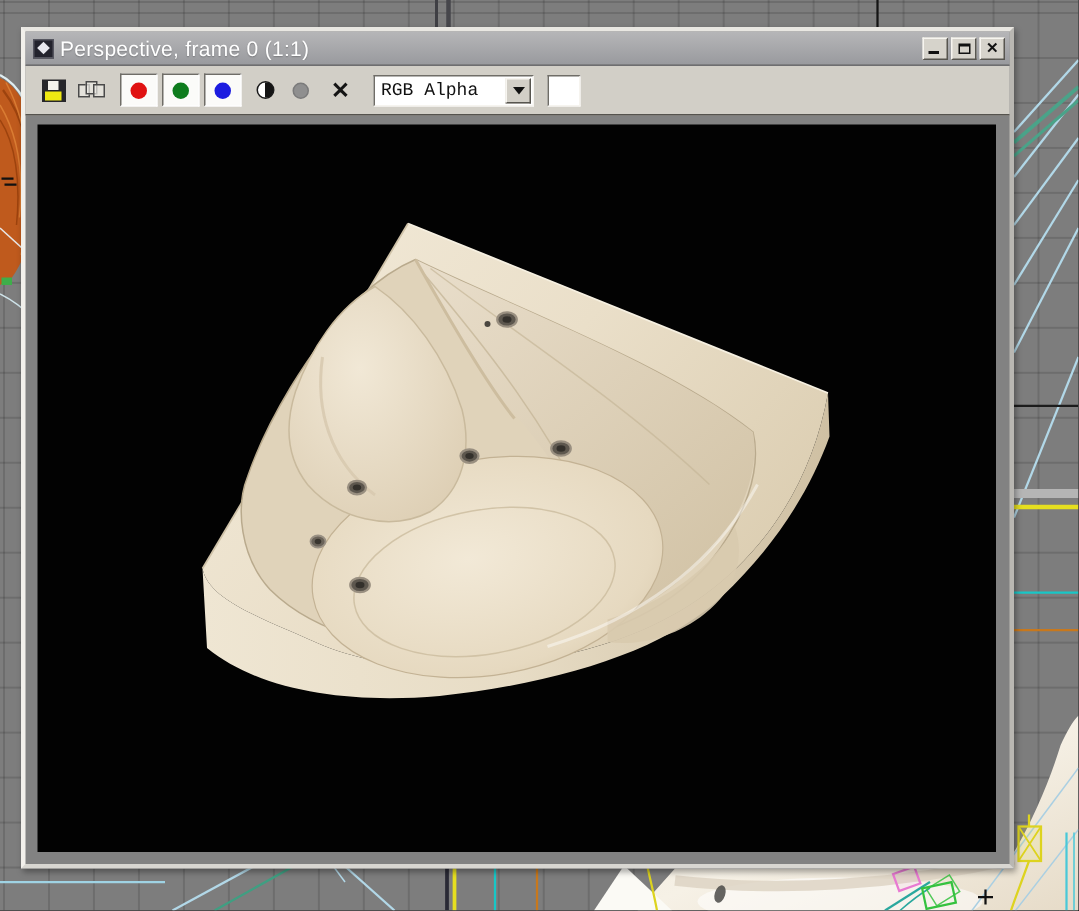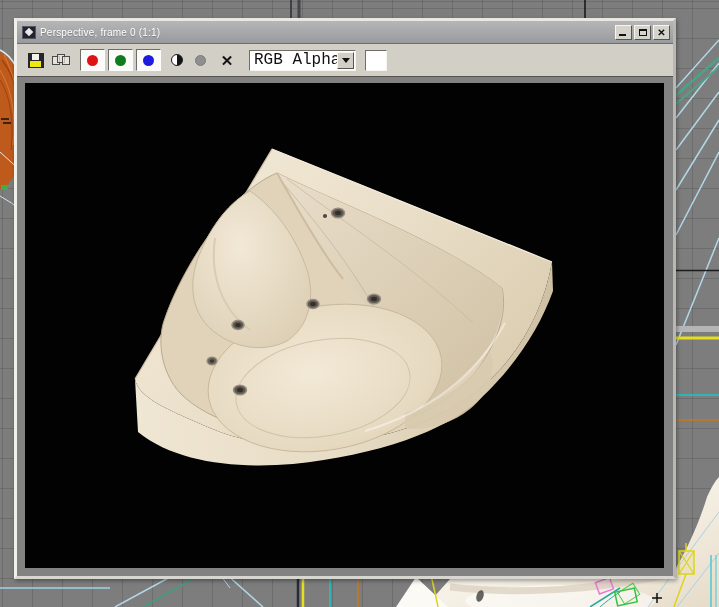--- a/index.html
+++ b/index.html
@@ -33,21 +33,21 @@
   }
   .app-icon {
     width:14px; height:13px; background:#23232d; margin-right:4px;
     position:relative; flex:0 0 auto; border:1px solid #55555f;
   }
   .app-icon::before {
     content:""; position:absolute; left:3px; top:2px; width:6px; height:6px;
     background:#e8e8ee; transform:rotate(45deg);
   }
   .title-text {
-    color:#ffffff; font-size:10px; letter-spacing:.2px; flex:1 1 auto;
+    color:#ffffff; font-size:14px; letter-spacing:.2px; flex:1 1 auto;
     white-space:nowrap; overflow:hidden; text-shadow:0 1px 1px rgba(0,0,0,.25);
   }
   .win-btns { display:flex; gap:2px; }
   .win-btn {
     width:17px; height:15px; background:#d6d3cb; position:relative;
     border:1px solid; border-color:#f7f5f0 #57554f #57554f #f7f5f0;
     display:flex; align-items:center; justify-content:center;
     font-size:10px; font-weight:bold; color:#111; cursor:default;
   }
   .win-btn .min-bar { position:absolute; left:3px; bottom:3px; width:7px; height:2px; background:#111; }
@@ -79,21 +79,21 @@
     background:linear-gradient(90deg, #ffffff 0 50%, #141414 50% 100%);
   }
   .alpha-dot { width:11px; height:11px; border-radius:50%; background:#8f8f8f; border:1px solid #7b7b7b; }
   .clear-x { font-size:15px; font-weight:bold; color:#141414; line-height:1; }
   .dropdown {
     margin-left:12px; width:107px; height:21px; background:#ffffff;
     border:1px solid; border-color:#6f6d67 #f6f4ef #f6f4ef #6f6d67;
     display:flex; align-items:center;
   }
   .dropdown .dd-text {
-    flex:1 1 auto; font-family:"Liberation Mono", monospace; font-size:16px;
+    flex:1 1 auto; font-family:"Liberation Mono", monospace; font-size:12px;
     color:#111; padding-left:4px; white-space:nowrap; overflow:hidden;
   }
   .dd-arrow-btn {
     width:17px; height:17px; margin-right:1px; background:#d2cfc7;
     border:1px solid; border-color:#f7f5f0 #57554f #57554f #f7f5f0;
     display:flex; align-items:center; justify-content:center; flex:0 0 auto;
   }
   .dd-arrow { width:0; height:0; border:4px solid transparent; border-top:5px solid #111; margin-top:4px; }
   .swatch {
     margin-left:9px; width:22px; height:21px; background:#fff;

